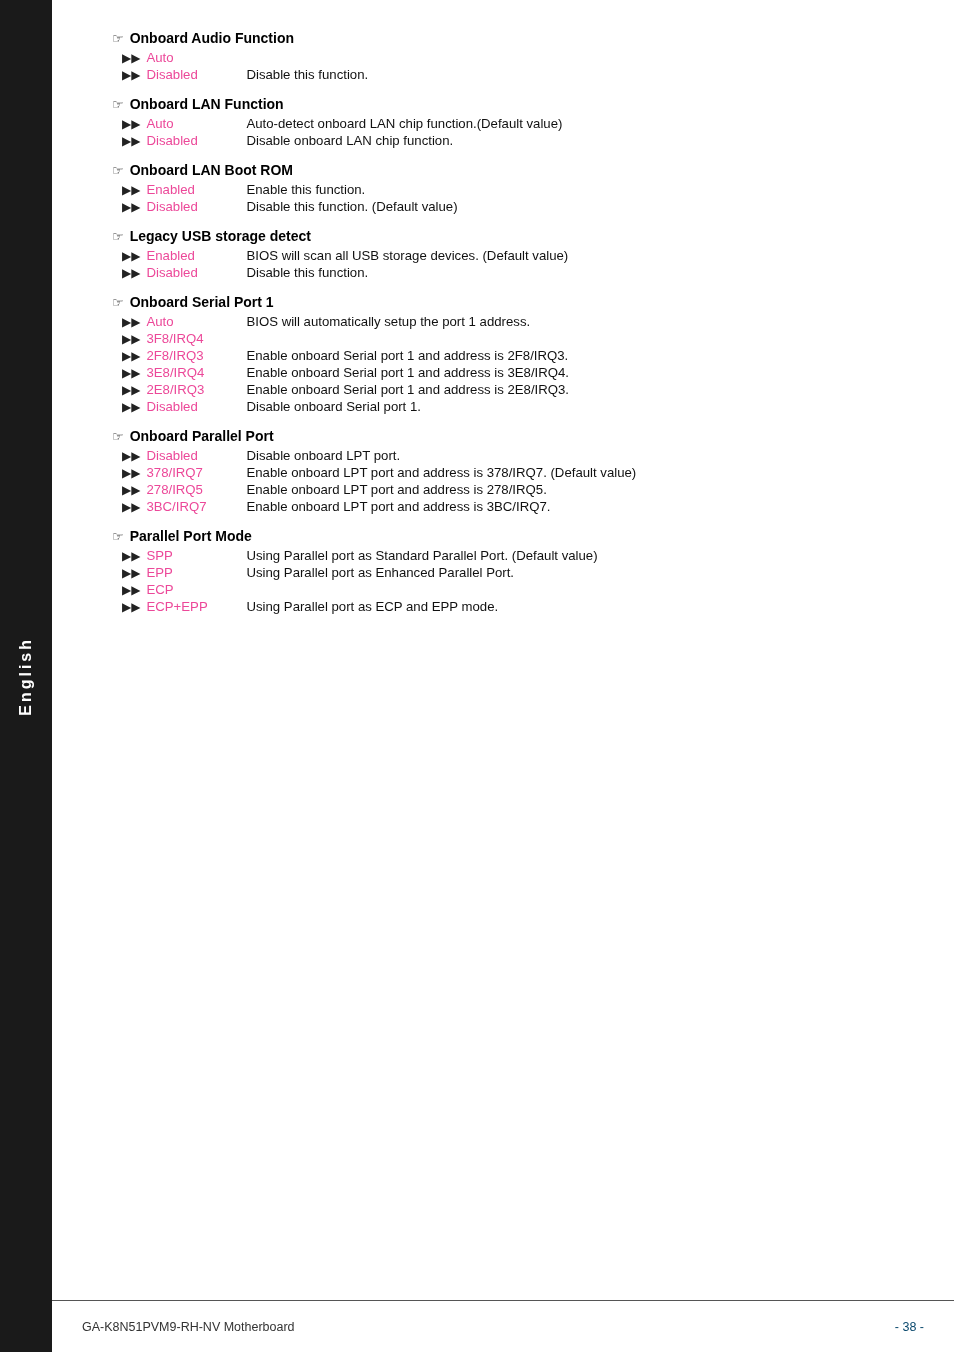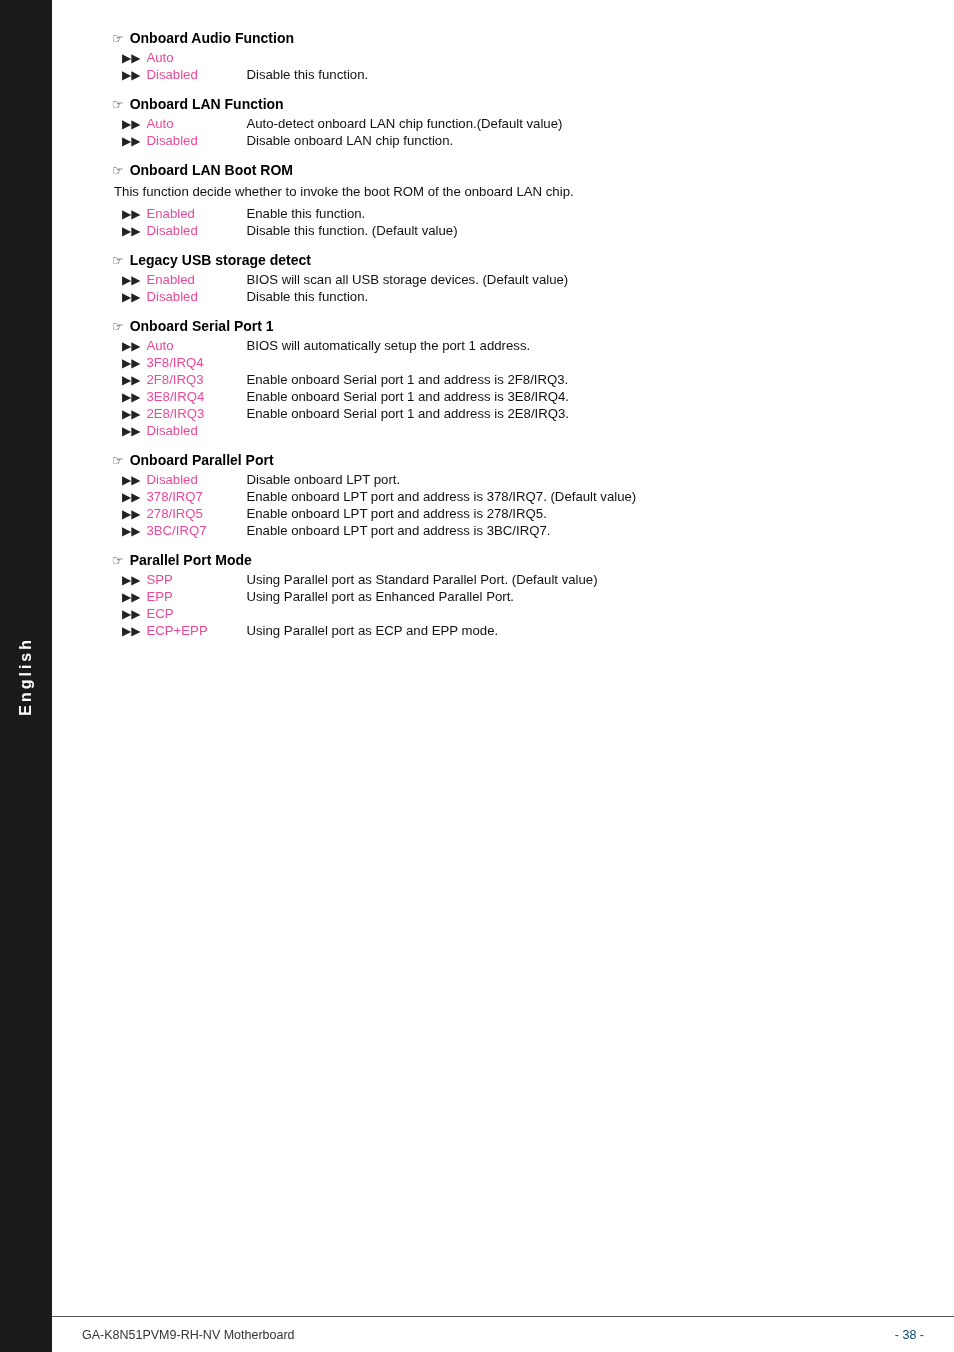--- a/index.html
+++ b/index.html
@@ -90,21 +90,21 @@
       color: #111;
       flex: 1;
     }
 
     
     .footer {
       position: absolute;
       bottom: 0;
       left: 52px;
       right: 0;
-      height: 36px;
+      height: 52px;
       border-top: 1px solid #555;
       display: flex;
       align-items: center;
       padding: 0 30px;
       justify-content: space-between;
     }
     .footer-left {
       font-size: 12.5px;
       color: #333;
     }
@@ -150,21 +150,20 @@
         <span class="option-bullet">▶▶</span>
         <span class="option-key">Disabled</span>
         <span class="option-value">Disable onboard LAN chip function.</span>
       </div>
     </div>
     <div class="section">
       <div class="section-title">
         <span class="circle-arrow">☞</span>
         <span>Onboard  LAN Boot ROM</span>
       </div>
-      <div class="section-desc">This function decide whether to invoke the boot ROM of the onboard LAN chip.</div>
       <div class="option-row">
         <span class="option-bullet">▶▶</span>
         <span class="option-key">Enabled</span>
         <span class="option-value">Enable this function.</span>
       </div>
       <div class="option-row">
         <span class="option-bullet">▶▶</span>
         <span class="option-key">Disabled</span>
         <span class="option-value">Disable this function. (Default value)</span>
       </div>
@@ -210,20 +209,21 @@
         <span class="option-value">Enable onboard Serial port 1 and address is 3E8/IRQ4.</span>
       </div>
       <div class="option-row">
         <span class="option-bullet">▶▶</span>
         <span class="option-key">2E8/IRQ3</span>
         <span class="option-value">Enable onboard Serial port 1 and address is 2E8/IRQ3.</span>
       </div>
       <div class="option-row">
         <span class="option-bullet">▶▶</span>
         <span class="option-key">Disabled</span>
+        <span class="option-value">Disable onboard Serial port 1.</span>
       </div>
     </div>
     <div class="section">
       <div class="section-title">
         <span class="circle-arrow">☞</span>
         <span>Onboard Parallel Port</span>
       </div>
       <div class="option-row">
         <span class="option-bullet">▶▶</span>
         <span class="option-key">Disabled</span>

